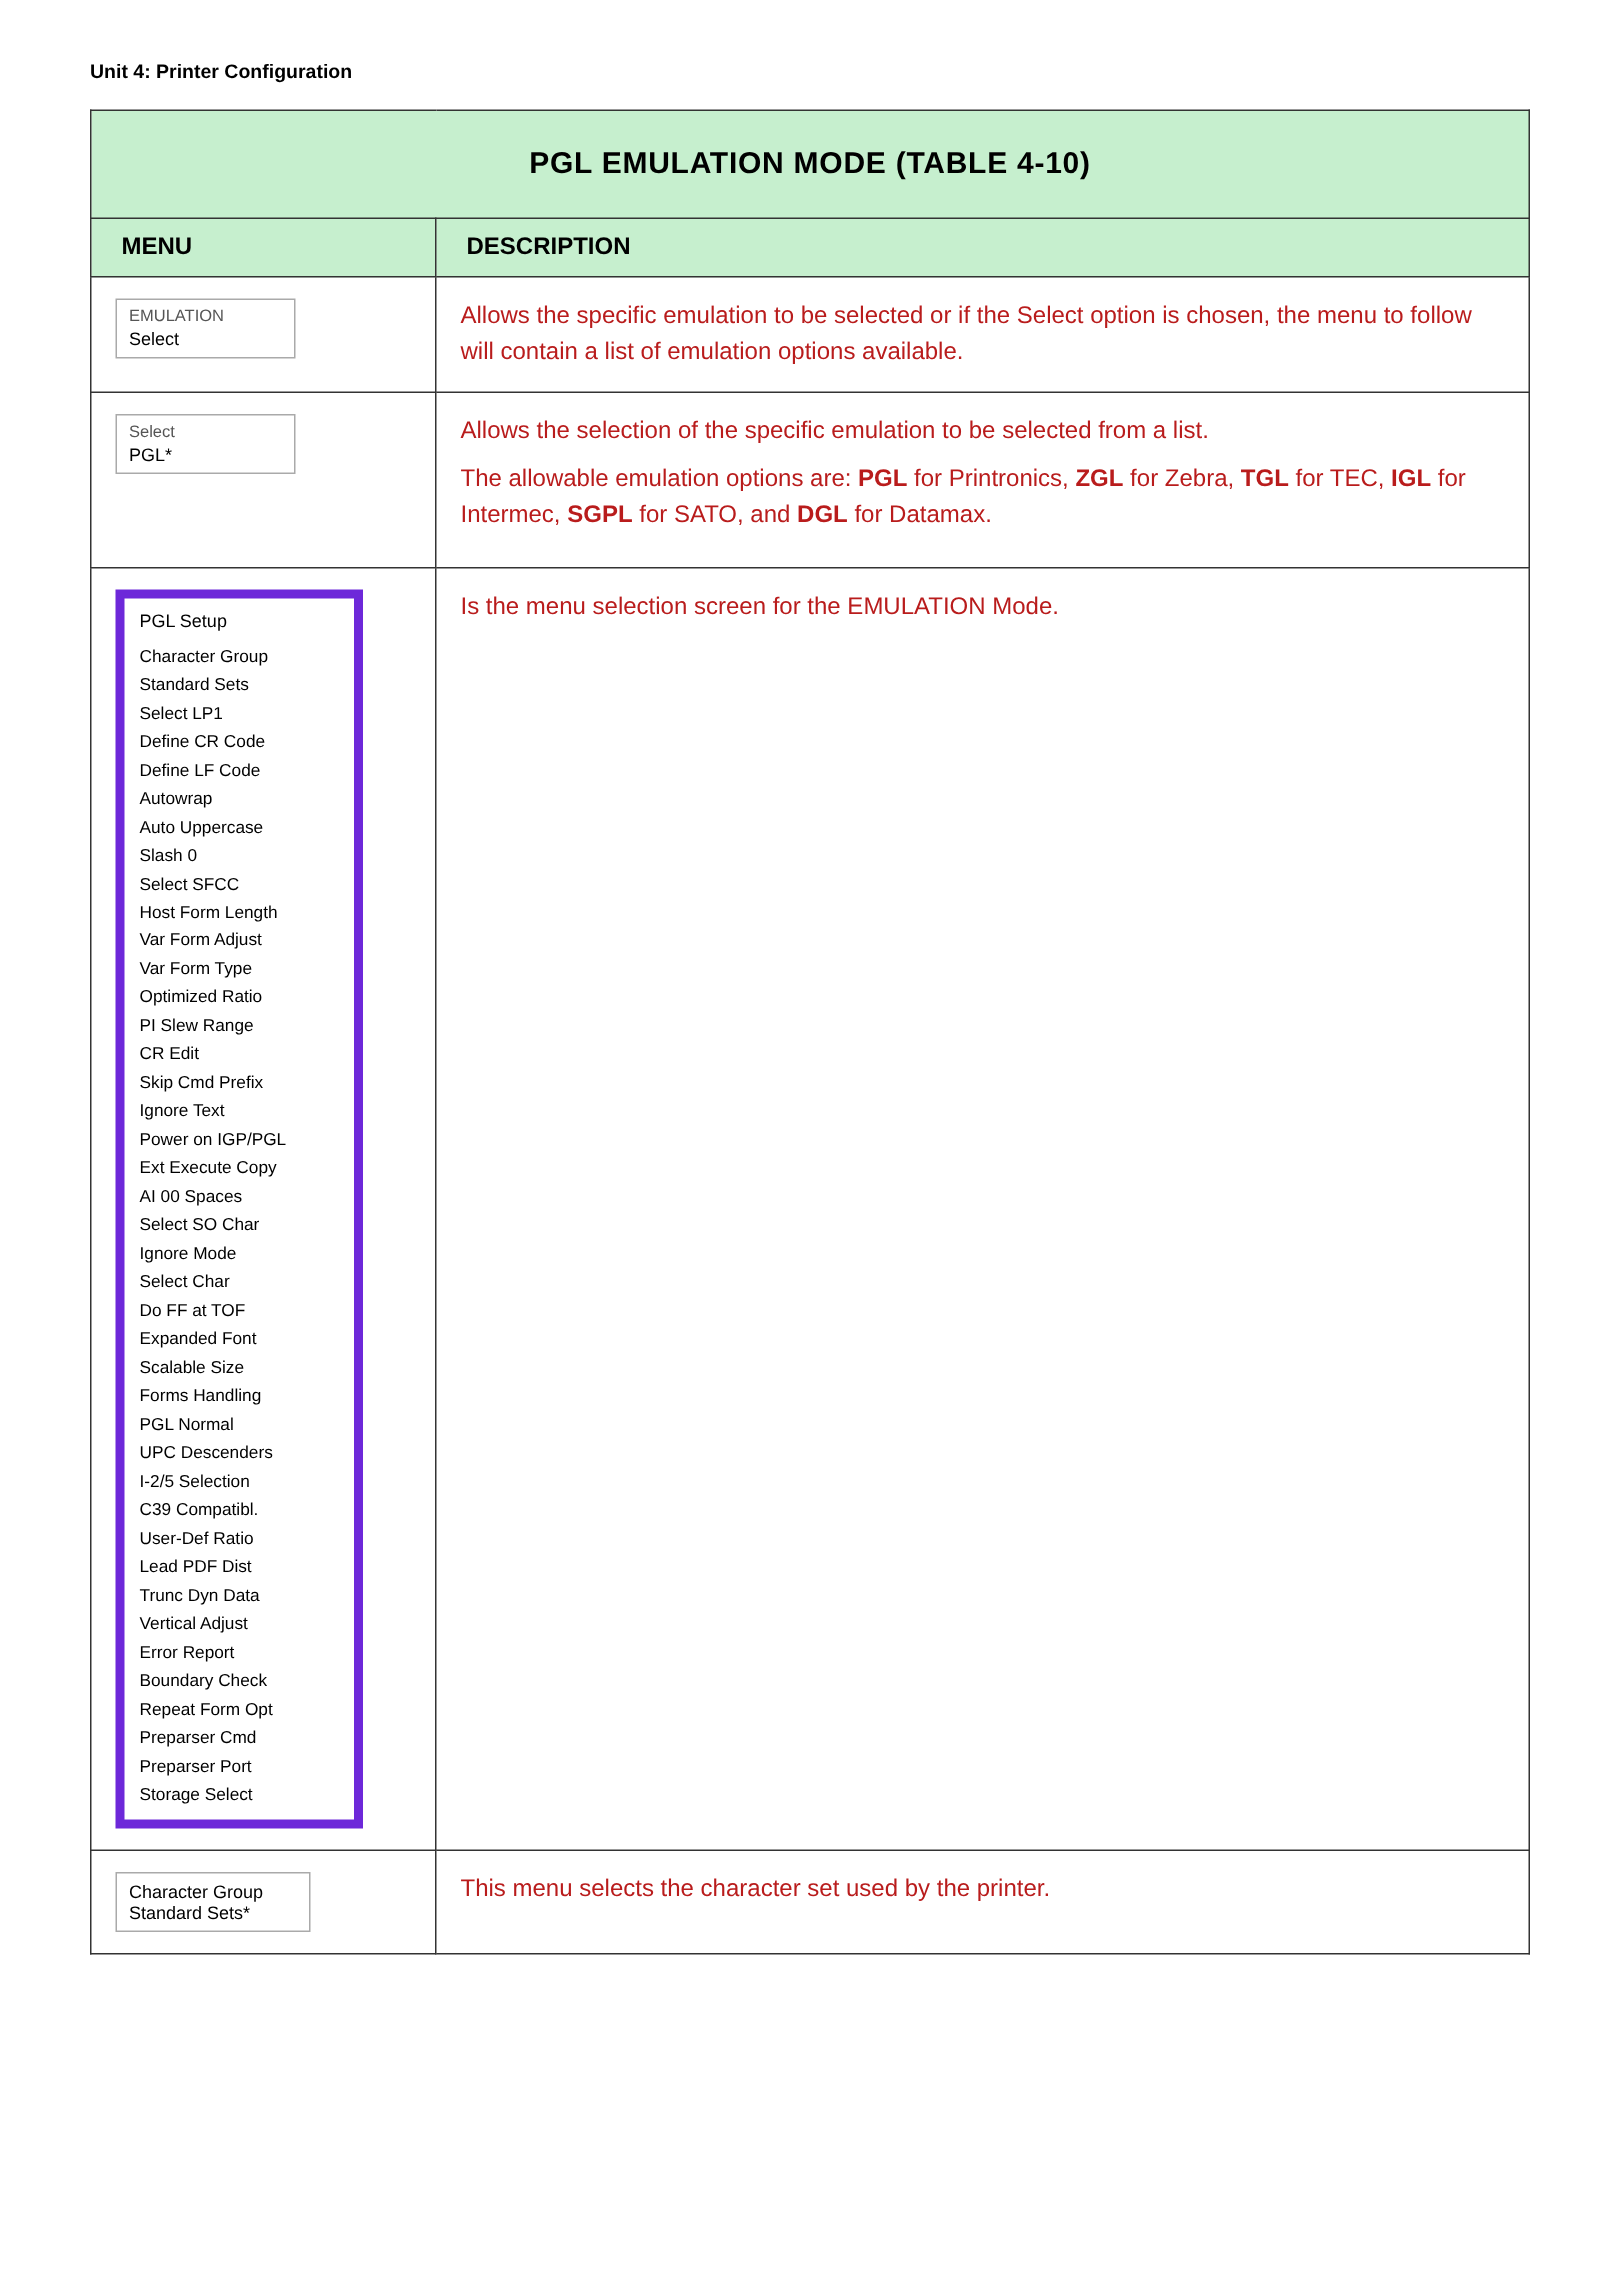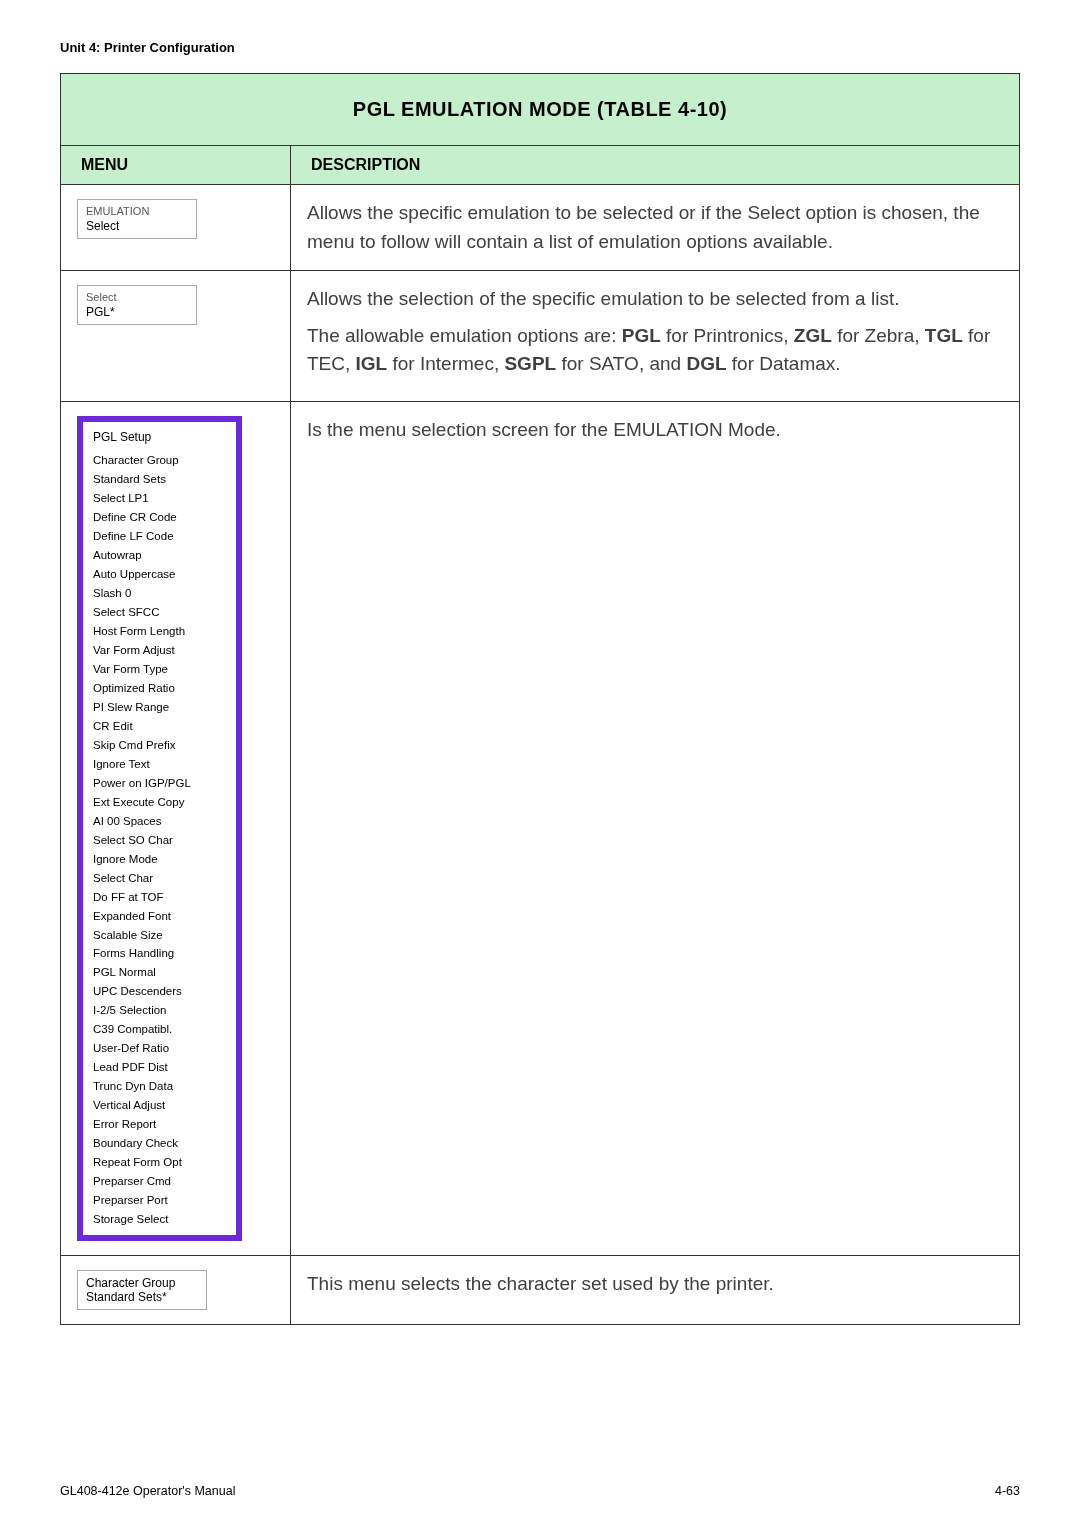--- a/index.html
+++ b/index.html
@@ -51,23 +51,23 @@
       vertical-align: top;
       padding: 14px 16px;
       margin-left: 44px;
     }
     .menu-cell {
       width: 230px;
       background: #fff;
     }
     .desc-cell {
       background: #fff;
-      font-size: 19px;
+      font-size: 16px;
       line-height: 1.5;
-      color: #404040;
+      color: #b91c1c;
     }
     .menu-box {
       border: 1px solid #aaa;
       background: #fff;
       padding: 5px 8px;
       font-size: 12px;
       color: #000;
       display: inline-block;
       min-width: 120px;
     }
@@ -217,17 +217,13 @@
           <div class="menu-label">Character Group</div>
           <div class="menu-value">Standard Sets*</div>
         </div>
       </td>
       <td class="desc-cell">This menu selects the character set used by the printer.</td>
     </tr>
 
   </tbody>
     </table>
 
-  <div class="footer">
-    <span>GL408-412e Operator's Manual</span>
-    <span>4-63</span>
-  </div>
 </div>
 
 </body></html>

